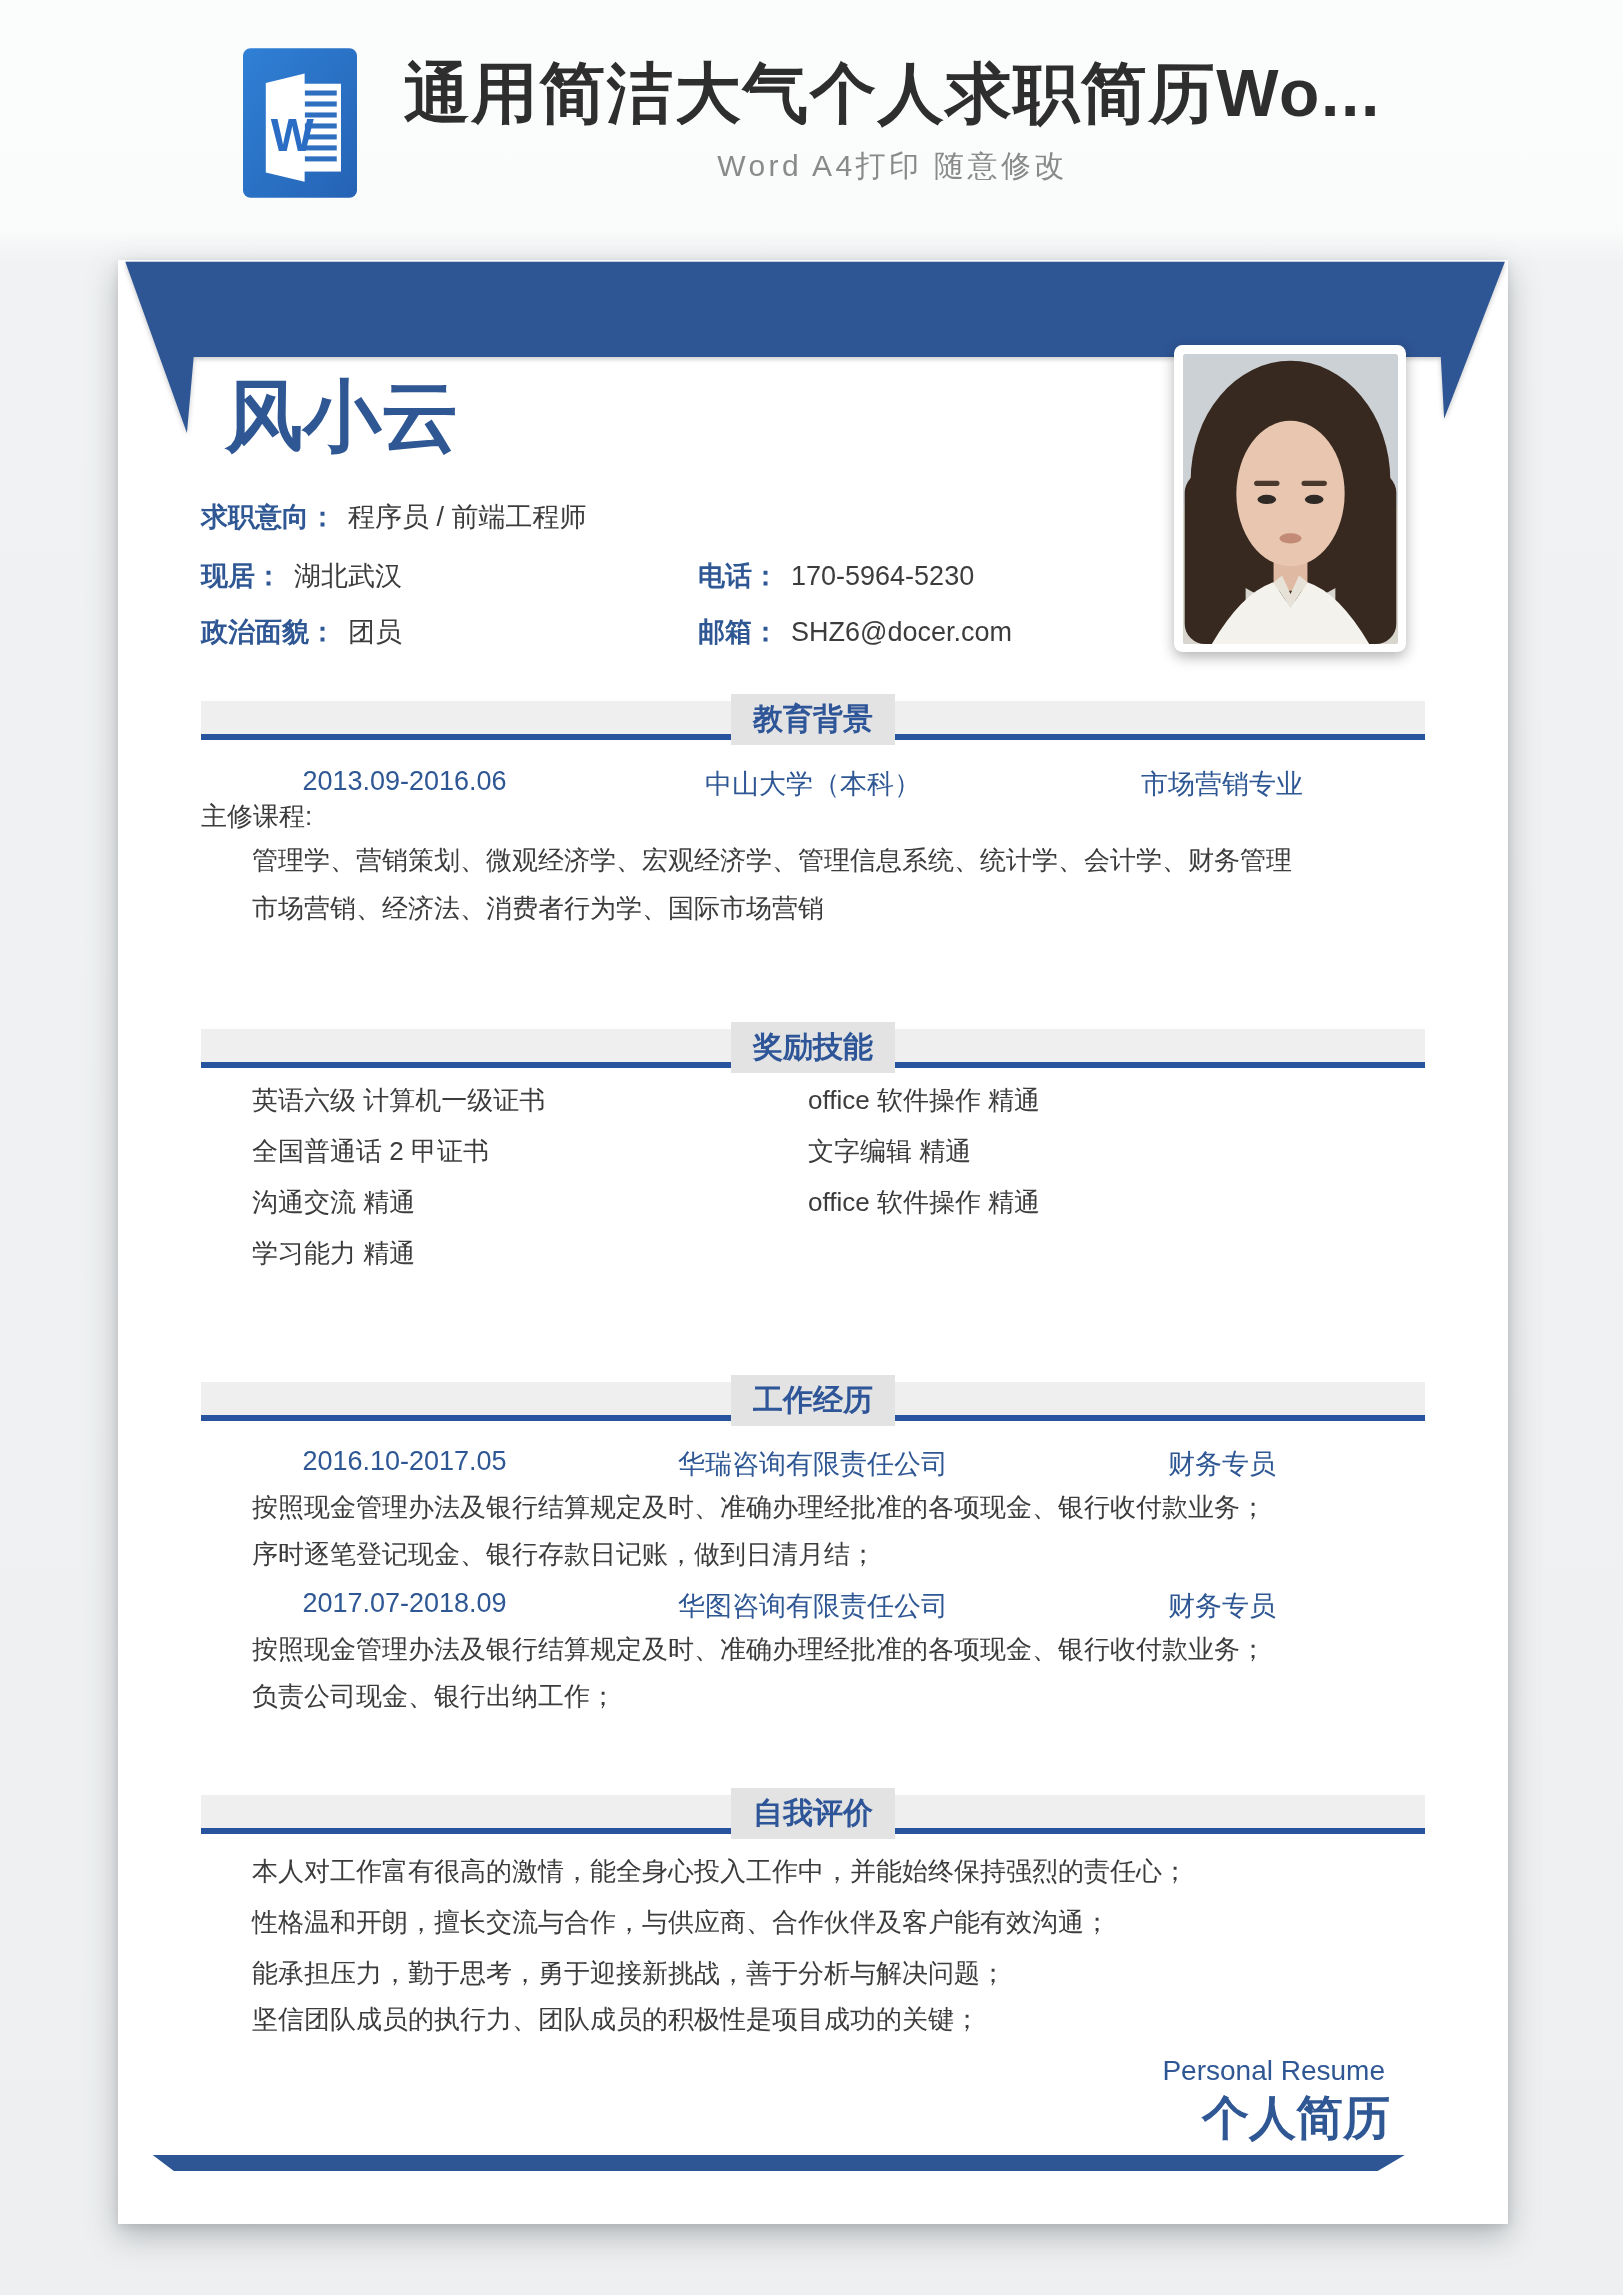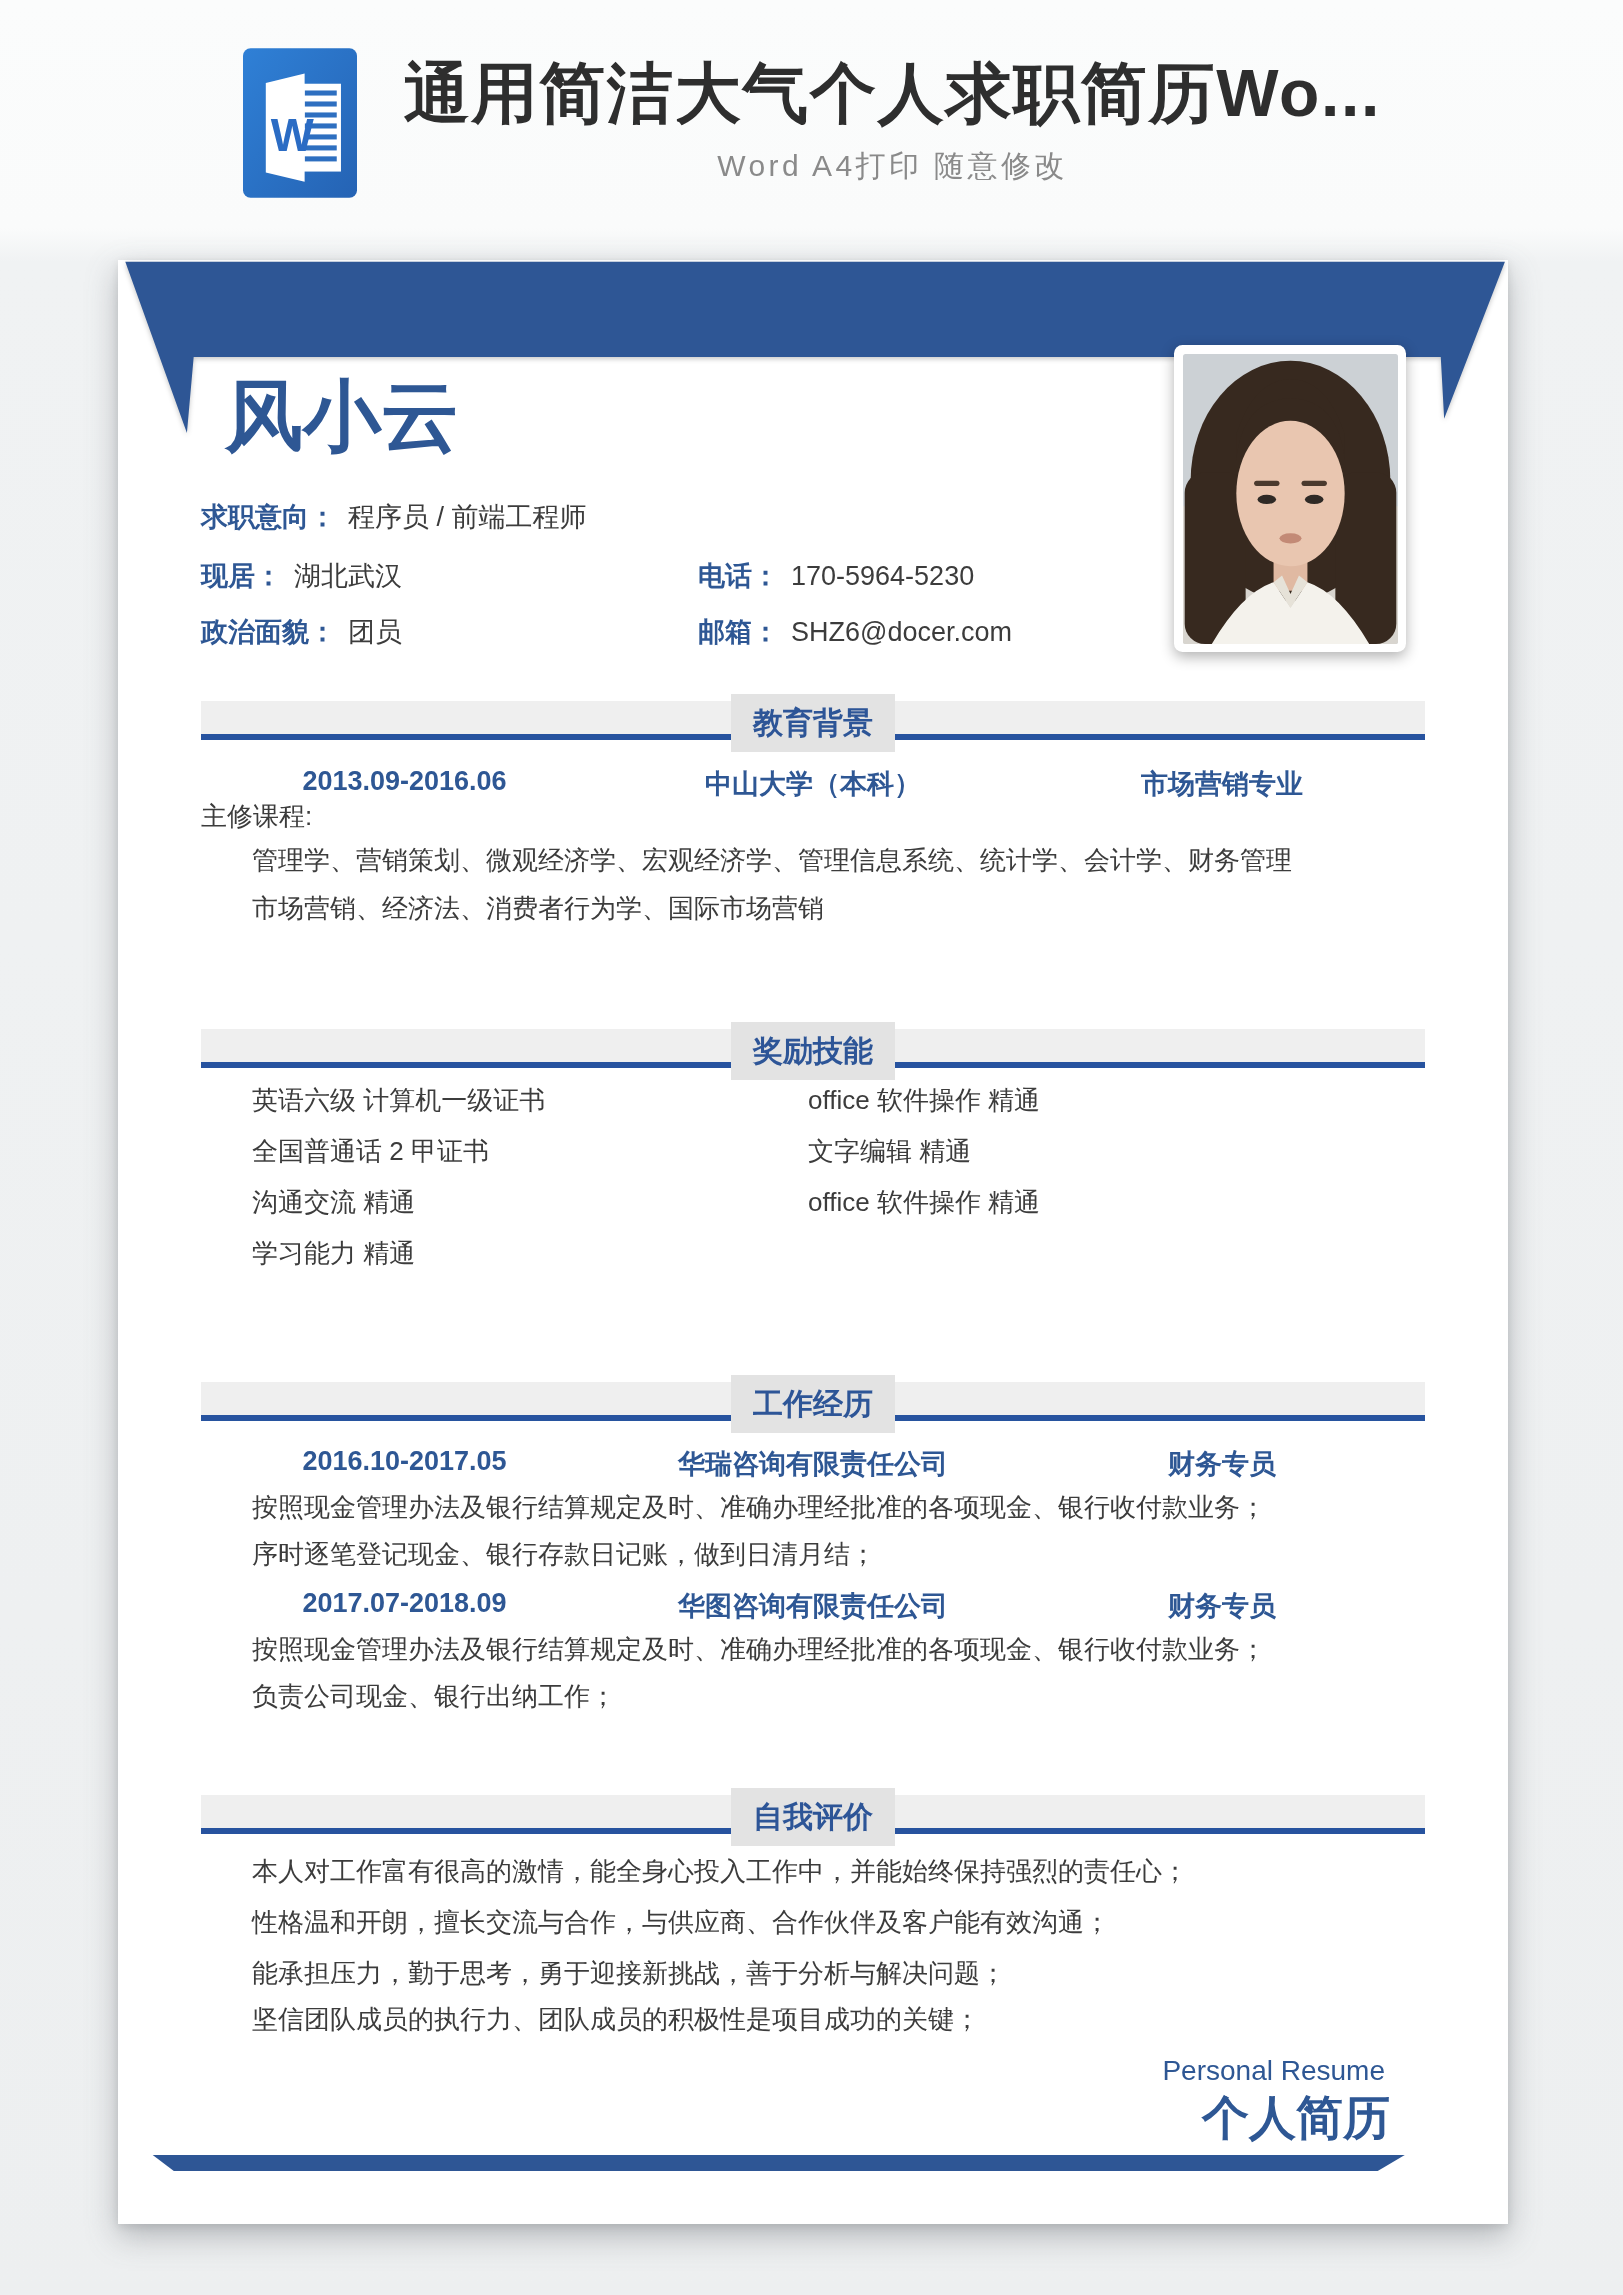--- a/index.html
+++ b/index.html
@@ -27,25 +27,25 @@
   .name{left:107px;top:117px;font-size:78px;font-weight:700;color:#2e5794;line-height:1;}
   .kv{display:flex;align-items:baseline;white-space:nowrap;position:absolute;}
   .kv .k{font-size:27px;font-weight:700;color:#2e5794;position:static;}
   .kv .v{font-size:27px;color:#3c3c3c;margin-left:12px;position:static;}
   .intent{left:83px;top:239px;align-items:flex-end;}
   .f-res{left:83px;top:298px;}  .f-pho{left:580px;top:298px;}
   .f-pol{left:83px;top:354px;}  .f-ema{left:580px;top:354px;}
   
   .sec{left:83px;width:1224px;height:39px;background:#efefef;border-bottom:6px solid #27539f;
     display:flex;justify-content:center;}
-  .sec .box{position:static;background:#e3e3e3;height:58px;margin-top:-6.8px;padding:0 22px;
+  .sec .box{position:static;background:#e3e3e3;height:51px;margin-top:-6.8px;padding:0 22px;
     display:flex;align-items:center;font-size:30px;font-weight:700;color:#2d5597;}
   .sec-edu{top:441px;} .sec-ski{top:769px;} .sec-wrk{top:1122px;} .sec-eva{top:1535px;}
   
-  .trow{left:83px;width:1224px;height:36px;font-size:27px;font-weight:700;color:#2e5794;}
+  .trow{left:83px;width:1224px;height:36px;font-size:27px;font-weight:400;color:#2e5794;}
   .trow .c1{left:68px;width:271px;text-align:center;top:0;}
   .trow .c2{left:0;right:0;text-align:center;top:0;}
   .trow .c3{right:59px;width:288px;text-align:center;top:0;}
   .r-edu{top:506px;} .r-job1{top:1186px;} .r-job2{top:1328px;}
   
   .bt{font-size:26px;color:#3c3c3c;white-space:nowrap;line-height:1.2;}
   .lbl{left:83px;top:541px;}
   .crs1{left:134px;top:585px;} .crs2{left:134px;top:633px;}
   .sk-l{left:134px;} .sk-r{left:690px;}
   .sk-y0{top:825px;} .sk-y1{top:876px;} .sk-y2{top:927px;} .sk-y3{top:978px;}

